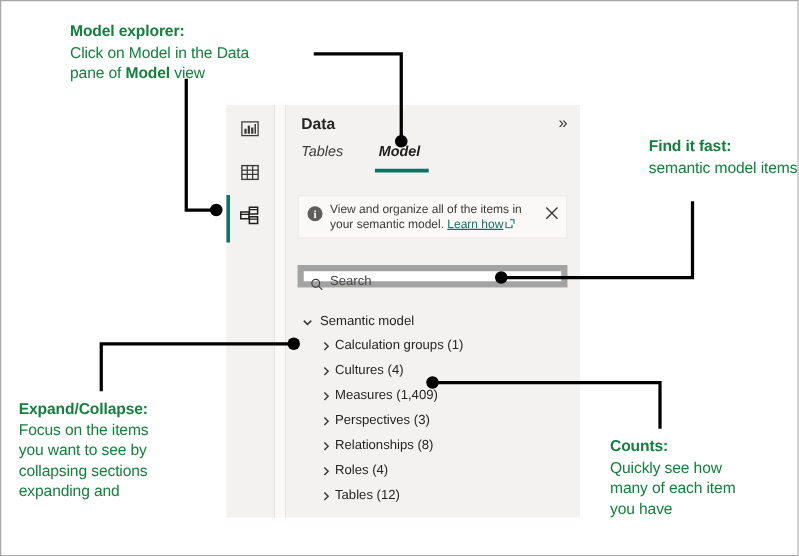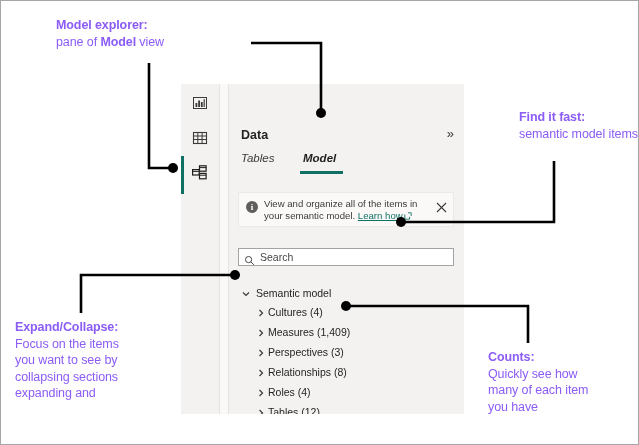--- a/index.html
+++ b/index.html
@@ -16,21 +16,21 @@
     height: 445px;
     background: #ffffff;
     border: 1px solid #a6a6a6;
     box-sizing: border-box;
     overflow: hidden;
   }
 
   
   .annot {
     position: absolute;
-    color: #8b5cf6;
+    color: #15803d;
     font-size: 12.5px;
     line-height: 16.5px;
     letter-spacing: -0.1px;
   }
   .annot .ttl {
     font-weight: bold;
     display: block;
   }
   .annot .bodytxt { display: block; }
   .annot b { font-weight: bold; }
@@ -94,21 +94,20 @@
     background: #faf9f8;
     border-right: 1px solid #e6e4e2;
   }
 
   
   #data-pane {
     position: absolute;
     left: 48px; top: 0;
     right: 0; bottom: 0;
     background: #f3f2f1;
-    margin-top: 36px;
   }
 
   #pane-header {
     position: absolute;
     left: 0; top: 4px;
     width: 100%; height: 26px;
   }
   #pane-title {
     position: absolute;
     left: 12px; top: 4px;
@@ -190,21 +189,21 @@
     right: 6px; top: 6px;
     width: 11px; height: 11px;
   }
 
   
   #search-box {
     position: absolute;
     left: 9px; top: 128px;
     width: 216px; height: 18px;
     background: #ffffff;
-    border: 1px solid #a3a3a3;
+    border: 5px solid #a3a3a3;
     box-sizing: border-box;
   }
   #search-icon {
     position: absolute;
     left: 5px; top: 3px;
   }
   #search-placeholder {
     position: absolute;
     left: 21px; top: 2px;
     font-size: 10.5px;
@@ -336,20 +335,28 @@
 
         <div class="tree-root">
           <span class="chev-root">
             <svg width="10" height="10" viewBox="0 0 10 10">
               <polyline points="2,3.5 5,6.5 8,3.5" fill="none" stroke="#3b3a39" stroke-width="1.2"></polyline>
             </svg>
           </span>
           <span class="lbl">Semantic model</span>
         </div>
 
+        <div class="tree-item">
+          <span class="chev">
+            <svg width="10" height="10" viewBox="0 0 10 10">
+                <polyline points="3.5,2 6.5,5 3.5,8" fill="none" stroke="#3b3a39" stroke-width="1.2"></polyline>
+              </svg>
+          </span>
+          <span class="lbl">Calculation groups (1)</span>
+        </div>
 
         <div class="tree-item">
           <span class="chev">
             <svg width="10" height="10" viewBox="0 0 10 10">
                 <polyline points="3.5,2 6.5,5 3.5,8" fill="none" stroke="#3b3a39" stroke-width="1.2"></polyline>
               </svg>
           </span>
           <span class="lbl">Cultures (4)</span>
         </div>
 
@@ -415,20 +422,21 @@
 
     <path d="M 80,312 L 80,274 L 232,274" fill="none" stroke="#000000" stroke-width="2.6"></path>
     <circle cx="234" cy="274" r="5" fill="#000000"></circle>
 
     <path d="M 347,305 L 527,305 L 527,342" fill="none" stroke="#000000" stroke-width="2.6"></path>
     <circle cx="345" cy="305" r="5" fill="#000000"></circle>
   </svg>
 
   <div class="annot" id="annot-model-explorer">
     <span class="ttl">Model explorer:</span>
+    <span class="bodytxt">Click on Model in the Data</span>
     <span class="bodytxt"><span>pane of </span><b>Model</b><span> view</span></span>
   </div>
 
   <div class="annot" id="annot-find-it-fast">
     <span class="ttl">Find it fast:</span>
     <span class="bodytxt">semantic model items</span>
   </div>
 
   <div class="annot" id="annot-expand">
     <span class="ttl">Expand/Collapse:</span>

